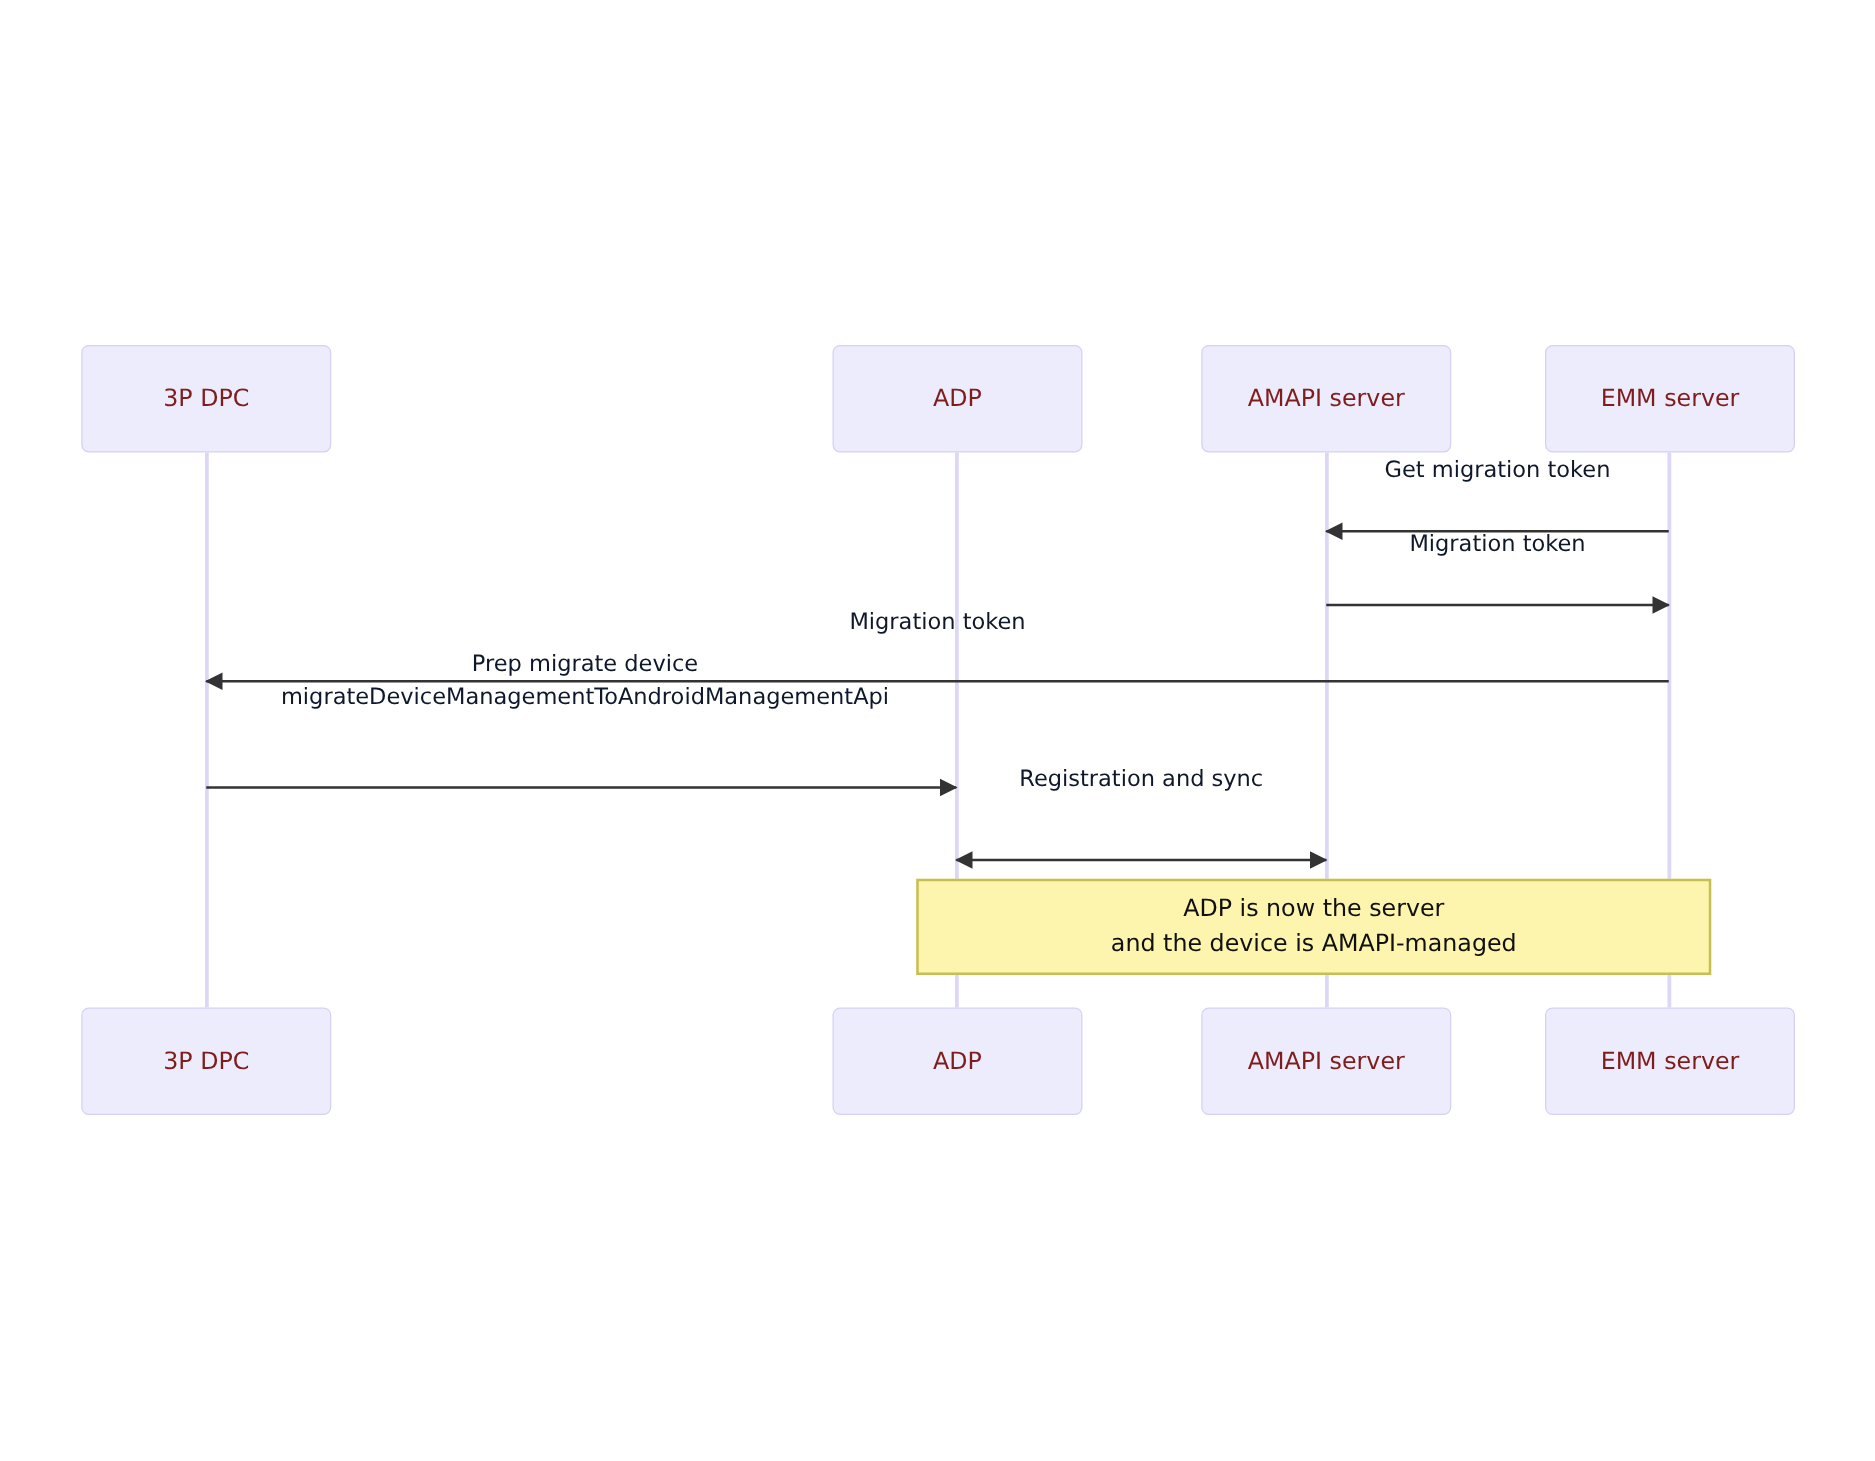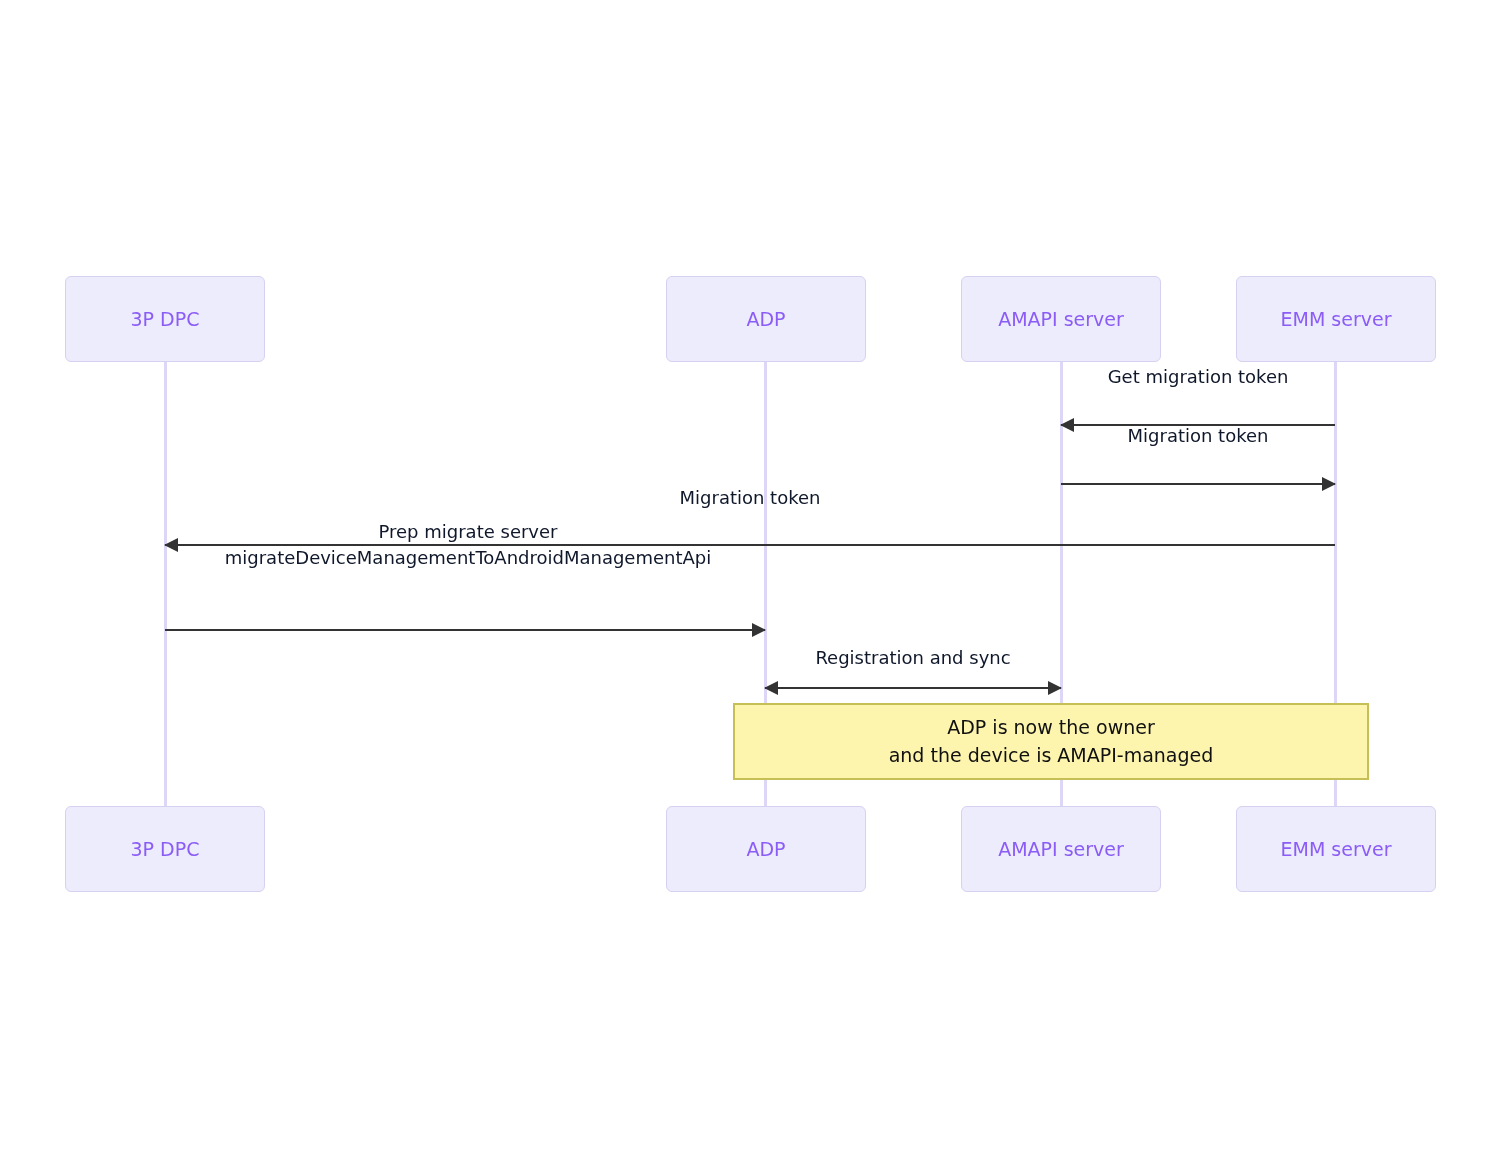--- a/index.html
+++ b/index.html
@@ -26,21 +26,21 @@
     background: #ececfd;
     border: 1px solid #d6d1f0;
     border-radius: 6px;
     box-sizing: border-box;
     display: flex;
     align-items: center;
     justify-content: center;
   }
   .actor-label {
     font-size: 19px;
-    color: #8b5cf6;
+    color: #7f1d1d;
     font-family: "DejaVu Sans", "Liberation Sans", sans-serif;
     text-align: center;
     line-height: 1.2;
     white-space: nowrap;
   }
   
   .lifeline {
     position: absolute;
     width: 3px;
     background: #ddd6f6;
@@ -147,32 +147,32 @@
       <div class="msg-label" style="left: 1198px; top: 449px; transform: translate(-50%, -100%);">Migration token</div>
       <div class="msg" style="left: 165px; top: 544px; width: 1170px;">
         <div class="line"></div>
         <div class="head-left"></div>
       </div>
       <div class="msg-label" style="left: 750px; top: 511px; transform: translate(-50%, -100%);">Migration token</div>
       <div class="msg" style="left: 165px; top: 629px; width: 600px;">
         <div class="line"></div>
         <div class="head-right"></div>
       </div>
-      <div class="msg-label" style="left: 468px; top: 571px; transform: translate(-50%, -100%);">Prep migrate server
+      <div class="msg-label" style="left: 468px; top: 571px; transform: translate(-50%, -100%);">Prep migrate device
 migrateDeviceManagementToAndroidManagementApi</div>
       <div class="msg" style="left: 765px; top: 687px; width: 296px;">
         <div class="line"></div>
         <div class="head-right"></div>
         <div class="head-left"></div>
       </div>
-      <div class="msg-label" style="left: 913px; top: 671px; transform: translate(-50%, -100%);">Registration and sync</div>
+      <div class="msg-label" style="left: 913px; top: 637px; transform: translate(-50%, -100%);">Registration and sync</div>
     </div>
   <div id="notes-layer">
       <div class="note-box" style="left: 733px; top: 703px; width: 636px; height: 77px;">
-        <div class="note-text">ADP is now the owner
+        <div class="note-text">ADP is now the server
 and the device is AMAPI-managed</div>
       </div>
     </div>
   <div id="actors-bottom-layer">
       <div class="actor-box" style="left: 65px; top: 806px; width: 200px; height: 86px;">
         <div class="actor-label">3P DPC</div>
       </div>
       <div class="actor-box" style="left: 666px; top: 806px; width: 200px; height: 86px;">
         <div class="actor-label">ADP</div>
       </div>

